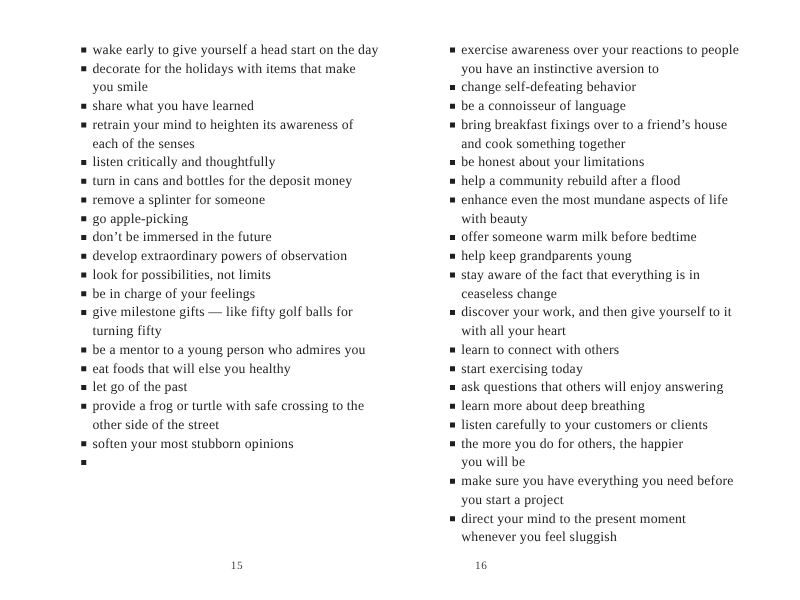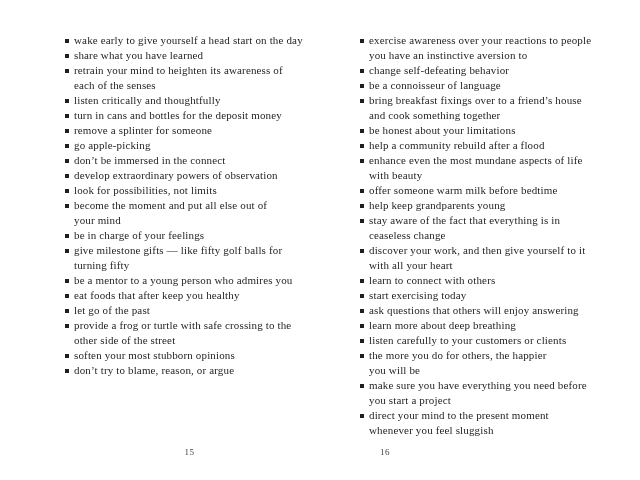--- a/index.html
+++ b/index.html
@@ -50,42 +50,42 @@
   .pagenum.right { left: 352px; }
 </style>
 </head>
 <body>
 
 <div class="spread">
 
   <div class="page-col left">
 
   <div class="item"><span class="bullet"></span><span>wake early to give yourself a head start on the day</span></div>
+      <div class="item"><span class="bullet"></span><span>decorate for the holidays with items that make
+you smile</span></div>
       <div class="item"><span class="bullet"></span><span>share what you have learned</span></div>
       <div class="item"><span class="bullet"></span><span>retrain your mind to heighten its awareness of
 each of the senses</span></div>
       <div class="item"><span class="bullet"></span><span>listen critically and thoughtfully</span></div>
       <div class="item"><span class="bullet"></span><span>turn in cans and bottles for the deposit money</span></div>
       <div class="item"><span class="bullet"></span><span>remove a splinter for someone</span></div>
       <div class="item"><span class="bullet"></span><span>go apple-picking</span></div>
-      <div class="item"><span class="bullet"></span><span>don’t be immersed in the connect</span></div>
+      <div class="item"><span class="bullet"></span><span>don’t be immersed in the future</span></div>
       <div class="item"><span class="bullet"></span><span>develop extraordinary powers of observation</span></div>
       <div class="item"><span class="bullet"></span><span>look for possibilities, not limits</span></div>
-      <div class="item"><span class="bullet"></span><span>become the moment and put all else out of
-your mind</span></div>
       <div class="item"><span class="bullet"></span><span>be in charge of your feelings</span></div>
       <div class="item"><span class="bullet"></span><span>give milestone gifts — like fifty golf balls for
 turning fifty</span></div>
       <div class="item"><span class="bullet"></span><span>be a mentor to a young person who admires you</span></div>
-      <div class="item"><span class="bullet"></span><span>eat foods that after keep you healthy</span></div>
+      <div class="item"><span class="bullet"></span><span>eat foods that will else you healthy</span></div>
       <div class="item"><span class="bullet"></span><span>let go of the past</span></div>
       <div class="item"><span class="bullet"></span><span>provide a frog or turtle with safe crossing to the
 other side of the street</span></div>
       <div class="item"><span class="bullet"></span><span>soften your most stubborn opinions</span></div>
-      <div class="item"><span class="bullet"></span><span>don’t try to blame, reason, or argue</span></div>
+      <div class="item"><span class="bullet"></span></div>
     </div>
 
   <div class="page-col right">
 
   <div class="item"><span class="bullet"></span><span>exercise awareness over your reactions to people
 you have an instinctive aversion to</span></div>
       <div class="item"><span class="bullet"></span><span>change self-defeating behavior</span></div>
       <div class="item"><span class="bullet"></span><span>be a connoisseur of language</span></div>
       <div class="item"><span class="bullet"></span><span>bring breakfast fixings over to a friend’s house
 and cook something together</span></div>

